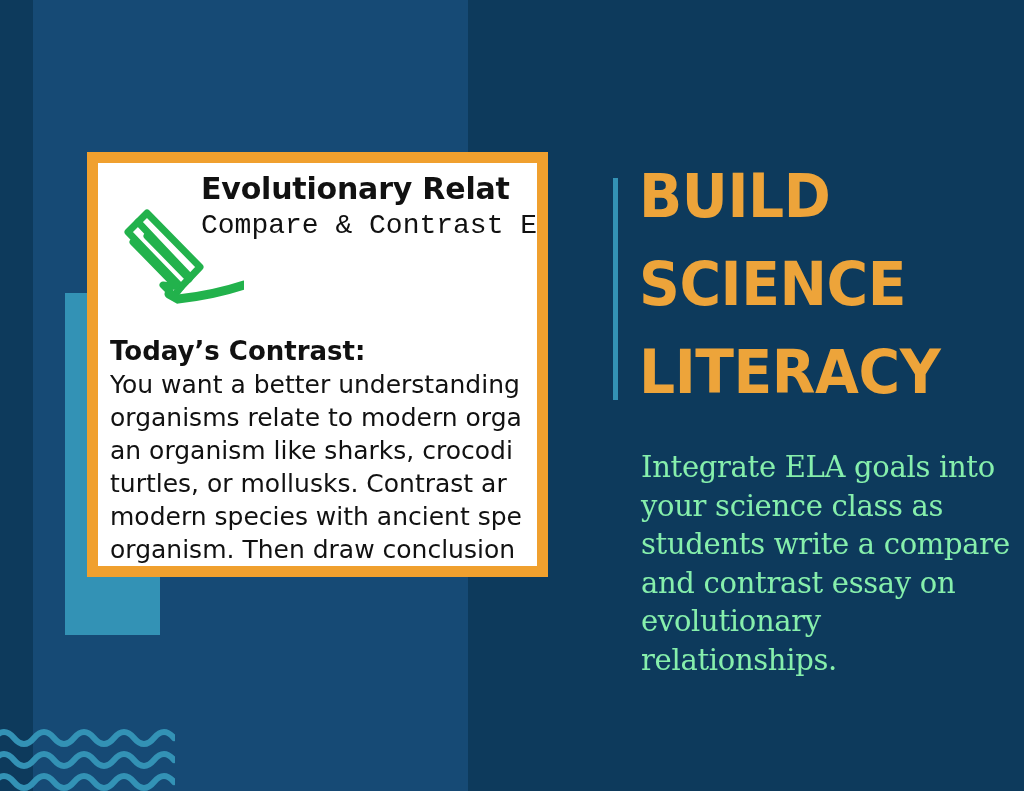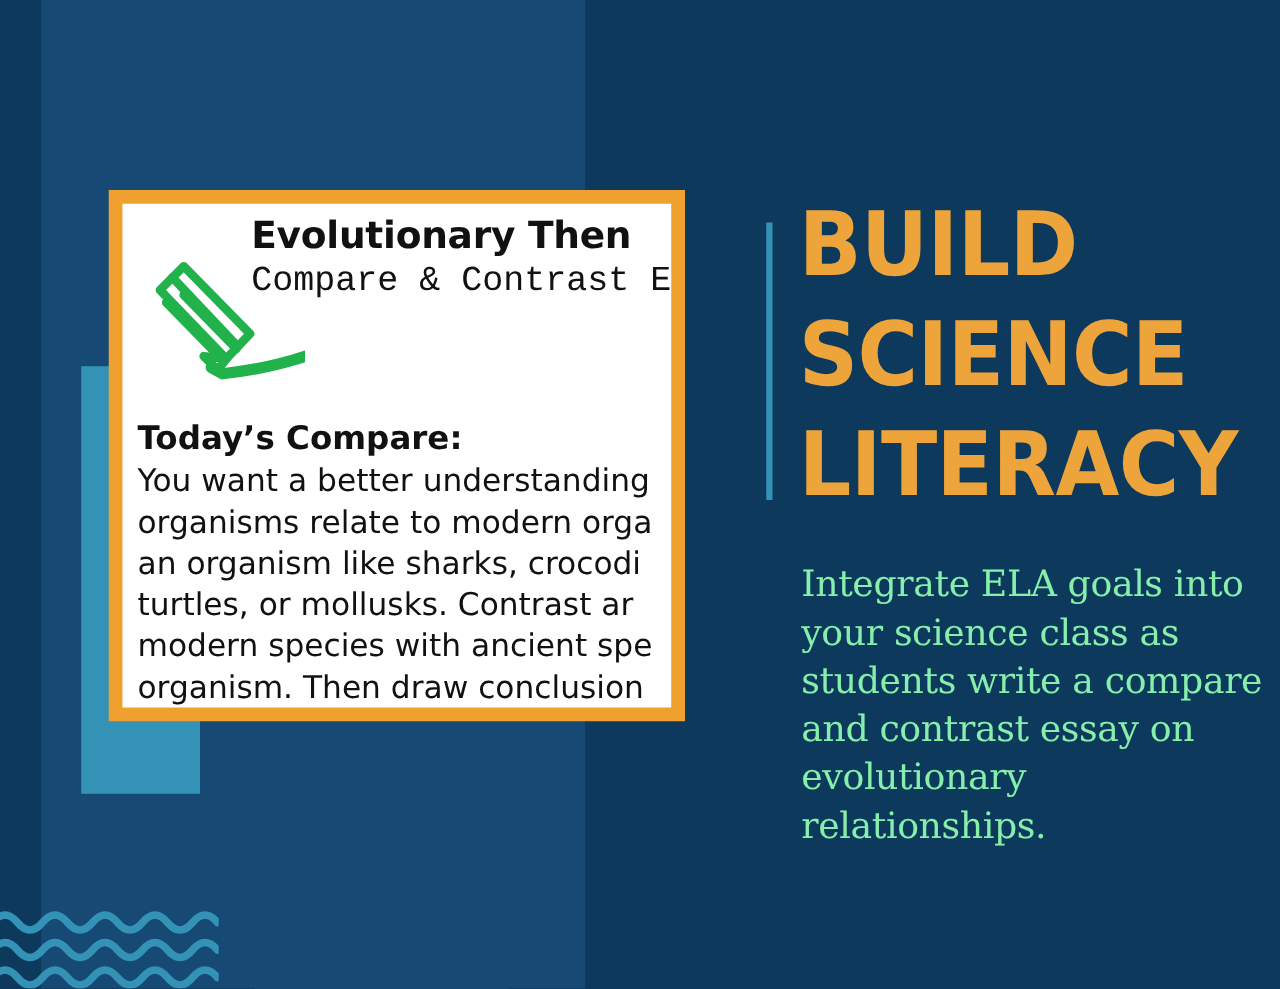--- a/index.html
+++ b/index.html
@@ -121,21 +121,21 @@
     width: 5px; height: 222px;
     background: #3392b5;
   }
   .headline {
     position: absolute;
     left: 639px; top: 152px;
     width: 370px;
     color: #eda43a;
     font-family: "DejaVu Sans", sans-serif;
     font-weight: bold;
-    font-size: 71px;
+    font-size: 61px;
     line-height: 88px;
     letter-spacing: -0.5px;
     text-transform: uppercase;
   }
   .headline .hl-line {
     display: block;
     transform: scaleX(0.93);
     transform-origin: left center;
   }
   .subcopy {
@@ -177,26 +177,26 @@
           <path d="M 14 33 L 33 14 L 86 68 L 67 88 Z"></path>
           <path d="M 67 88 L 60 97 L 49 86 Z"></path>
           <path d="M 24 23 L 76 78"></path>
           <path d="M 33 37 L 75 80"></path>
           <path d="M 19 43 L 62 87"></path>
         </g>
         <path d="M 55 95 L 64 100 Q 100 96 130 86" fill="none" stroke="#22b24c" stroke-width="9" stroke-linecap="round"></path>
       </svg>
 
       <div class="ws-head">
-        <div class="ws-title">Evolutionary Then</div>
+        <div class="ws-title">Evolutionary Relat</div>
         <div class="ws-subtitle">Compare &amp; Contrast E</div>
       </div>
 
       <div class="ws-body">
-        <div class="ws-mission-label">Today’s Compare:</div>
+        <div class="ws-mission-label">Today’s Contrast:</div>
         <div class="ws-mission-body">You want a better understanding</div>
         <div class="ws-mission-body">organisms relate to modern orga</div>
         <div class="ws-mission-body">an organism like sharks, crocodi</div>
         <div class="ws-mission-body">turtles, or mollusks. Contrast ar</div>
         <div class="ws-mission-body">modern species with ancient spe</div>
         <div class="ws-mission-body">organism. Then draw conclusion</div>
       </div>
 
     </div>
   </div>

